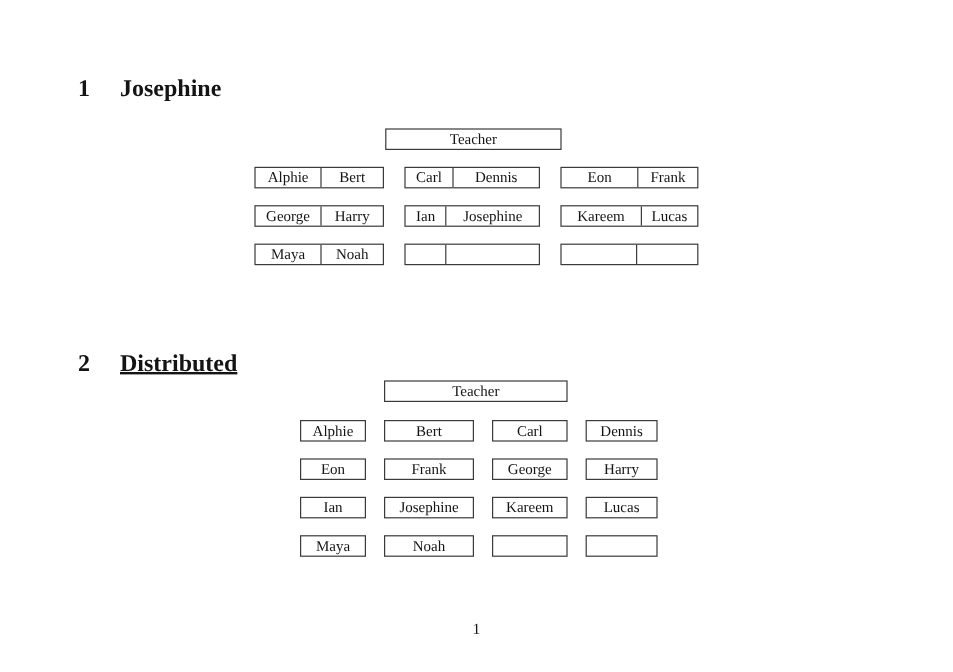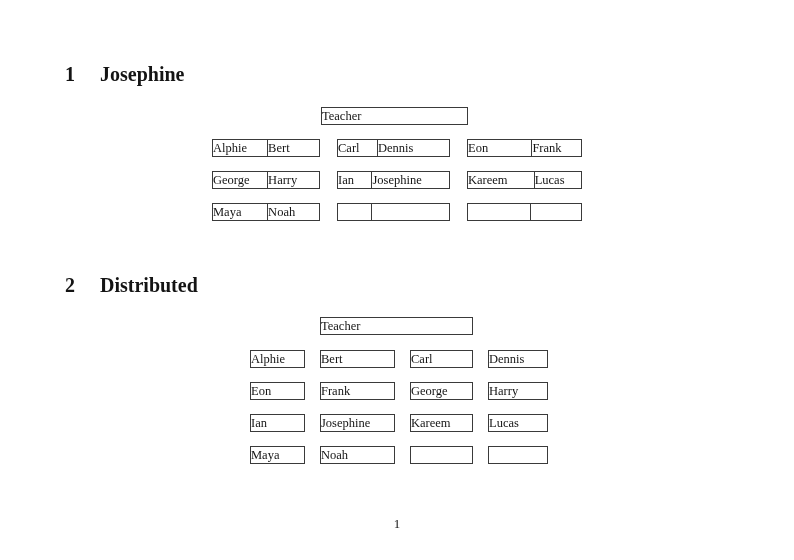--- a/index.html
+++ b/index.html
@@ -8,28 +8,28 @@
     background:#ffffff;color:#141414;
     font-family:"Liberation Serif","DejaVu Serif",serif;
   }
   .section-heading{
     position:absolute;left:65px;
     font-size:20px;font-weight:bold;line-height:22px;color:#141414;
     white-space:nowrap;
   }
   .section-heading .sec-num{display:inline-block;margin-right:25px;}
   #heading-0{top:63px;}
-  #heading-1{top:274px;}
+  #heading-1{top:292px;text-decoration:underline;}
   .diagram{position:absolute;}
   #diagram-0{left:212px;top:107px;width:372px;height:116px;}
   #diagram-1{left:250px;top:317px;width:300px;height:148px;}
   .box{
     position:absolute;box-sizing:border-box;
     border:1px solid #3a3a3a;background:#ffffff;
-    font-size:12.5px;text-align:left;color:#141414;
+    font-size:12.5px;text-align:center;color:#141414;
   }
   .box .cell{
     display:block;box-sizing:border-box;height:100%;
     overflow:hidden;white-space:nowrap;
   }
   .box.pair{display:flex;}
   .box .cell.left{border-right:1px solid #3a3a3a;}
   .box .cell.right{flex:1;}
   .page-number{
     position:absolute;left:0;right:0;top:516px;

